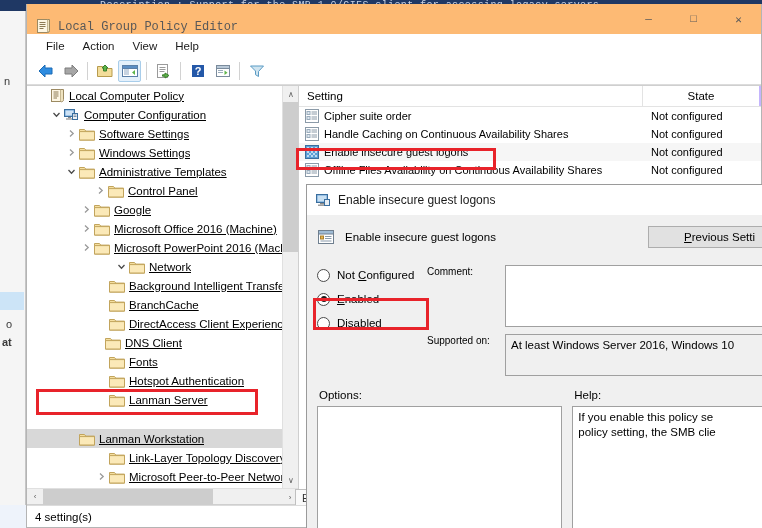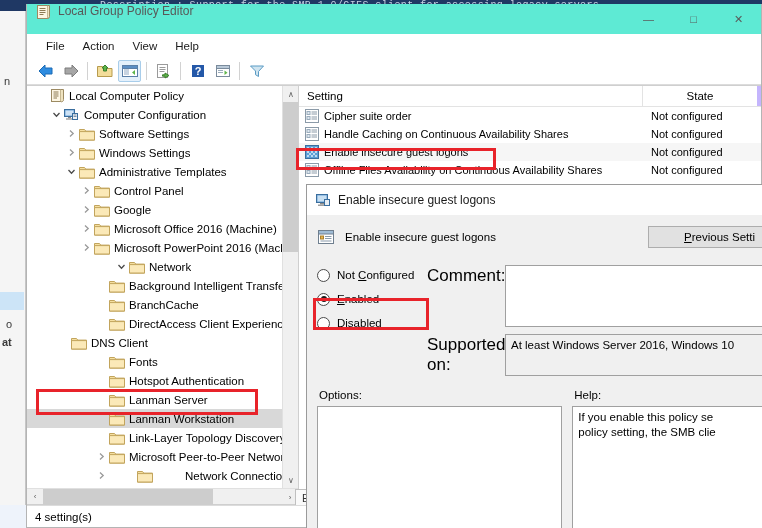--- a/index.html
+++ b/index.html
@@ -50,23 +50,23 @@
     position: absolute; left: 26px; top: 4px;
     width: 736px; height: 524px;
     background: #ffffff;
     border: 1px solid #b4b4b4;
     border-top: none;
     display: flex; flex-direction: column;
   }
 
   
   #titlebar {
-    height: 30px; background: #5eead4;
-    display: flex; align-items: flex-start;
-    position: relative; flex: 0 0 auto;
+    height: 30px; background: #fdba74;
+    display: flex; align-items: flex-end;
+    position: relative; flex: 0 0 auto; font-family: Liberation Mono, monospace;
   }
   #titlebar .app-icon {
     width: 16px; height: 16px; margin-left: 8px; margin-right: 7px;
     position: relative;
   }
   #title-text {
     font-size: 12px; color: #585858;
   }
   .win-btns { position: absolute; right: 0; top: 0; display: flex; }
   .win-btn {
@@ -110,21 +110,21 @@
   }
 
   
   #tree-pane {
     width: 272px; flex: 0 0 272px;
     border: 1px solid #cfcfcf; border-left: none;
     margin: 0; display: flex; flex-direction: column;
     background: #ffffff; position: relative;
   }
   #tree-scroll {
-    flex: 1 1 auto; position: relative; overflow: hidden;
+    flex: 1 1 auto; position: relative; overflow: hidden; text-decoration: underline;
   }
   .tree-row {
     height: 19px; display: flex; align-items: center;
     white-space: nowrap; font-size: 11.5px; padding-right: 4px;
   }
   .tree-row.selected { background: #d8d8d8; }
   .twisty {
     width: 16px; height: 16px; flex: 0 0 16px;
     display: flex; align-items: center; justify-content: center;
     color: #6d6d6d; font-size: 9px;
@@ -160,21 +160,21 @@
     flex: 1 1 auto; border: 1px solid #cfcfcf; border-right: none;
     border-left: none; background: #fff; display: flex; flex-direction: column;
     overflow: hidden;
   }
   #list-header {
     height: 21px; display: flex; align-items: center;
     border-bottom: 1px solid #e3e3e3; background: #ffffff;
     font-size: 11.5px; flex: 0 0 auto;
   }
   .col-setting { flex: 1 1 auto; padding-left: 8px; border-right: 1px solid #e3e3e3; height: 100%; display:flex; align-items:center;}
-  .col-state { width: 118px; flex: 0 0 118px; text-align: center; display:flex; align-items:center; justify-content:center; height:100%; border-right: 4px solid #c4b5fd;}
+  .col-state { width: 118px; flex: 0 0 118px; text-align: center; display:flex; align-items:center; justify-content:center; height:100%; border-right: 2px solid #c4b5fd;}
   .list-row {
     height: 18px; display: flex; align-items: center; font-size: 11px; justify-content: flex-end;
   }
   .list-row.alt { background: #f6f6f6; }
   .lr-setting { flex: 1 1 auto; display: flex; align-items: center; padding-left: 6px; white-space: nowrap; overflow: hidden;}
   .lr-state { width: 118px; flex: 0 0 118px; padding-left: 8px; white-space: nowrap; }
   .setting-icon { width: 14px; height: 14px; margin-right: 5px; flex: 0 0 14px; position: relative; }
 
   
   #statusbar {
@@ -234,21 +234,21 @@
     margin-right: 7px; flex: 0 0 13px;
     display: flex; align-items: center; justify-content: center;
   }
   .radio.checked::after {
     content: ""; width: 6px; height: 6px; border-radius: 50%; background: #1a1a1a;
   }
   .uline { text-decoration: underline; }
 
   #field-col { flex: 1 1 auto; display: flex; flex-direction: column; padding-top: 6px; }
   .field-row { display: flex; margin-bottom: 7px; }
-  .field-label { width: 78px; flex: 0 0 78px; font-size: 17px; padding-top: 1px; }
+  .field-label { width: 78px; flex: 0 0 78px; font-size: 10px; padding-top: 1px; }
   .field-box {
     flex: 1 1 auto; border: 1px solid #a0a0a0; background: #ffffff;
   }
   #comment-box { height: 62px; }
   #supported-box {
     height: 42px; background: #f0f0f0; padding: 3px 5px;
     font-size: 11.5px; line-height: 14px;
   }
 
   #dlg-lower { flex: 1 1 auto; display: flex; padding: 0 10px 10px 10px; min-height: 0; }
@@ -453,74 +453,74 @@
                 </svg>
               </span>
               <span class="tree-icon">
                 <svg width="16" height="14" viewBox="0 0 16 14">
                   <path d="M0.5 2.5 h5 l1.3 1.6 h8.7 v9 h-15 z" fill="#f5dfa0" stroke="#c2a45c"></path>
                   <path d="M0.5 4.6 h15 v8.4 h-15 z" fill="#fbe9b8" stroke="#c2a45c"></path>
                 </svg>
               </span>
               <span class="tree-label">Administrative Templates</span>
             </div>
+            <div class="tree-row" style="padding-left: 65px;">
+              <span class="twisty">
+                <svg width="9" height="9" viewBox="0 0 9 9">
+                  <path d="M3 1.5 L6.2 4.5 L3 7.5" fill="none" stroke="#9a9a9a" stroke-width="1.3"></path>
+                </svg>
+              </span>
+              <span class="tree-icon">
+                <svg width="16" height="14" viewBox="0 0 16 14">
+                  <path d="M0.5 2.5 h5 l1.3 1.6 h8.7 v9 h-15 z" fill="#f5dfa0" stroke="#c2a45c"></path>
+                  <path d="M0.5 4.6 h15 v8.4 h-15 z" fill="#fbe9b8" stroke="#c2a45c"></path>
+                </svg>
+              </span>
+              <span class="tree-label">Control Panel</span>
+            </div>
             <div class="tree-row" style="padding-left: 51px;">
               <span class="twisty">
                 <svg width="9" height="9" viewBox="0 0 9 9">
                   <path d="M3 1.5 L6.2 4.5 L3 7.5" fill="none" stroke="#9a9a9a" stroke-width="1.3"></path>
                 </svg>
               </span>
               <span class="tree-icon">
                 <svg width="16" height="14" viewBox="0 0 16 14">
                   <path d="M0.5 2.5 h5 l1.3 1.6 h8.7 v9 h-15 z" fill="#f5dfa0" stroke="#c2a45c"></path>
                   <path d="M0.5 4.6 h15 v8.4 h-15 z" fill="#fbe9b8" stroke="#c2a45c"></path>
                 </svg>
               </span>
-              <span class="tree-label">Control Panel</span>
+              <span class="tree-label">Google</span>
             </div>
             <div class="tree-row" style="padding-left: 51px;">
               <span class="twisty">
                 <svg width="9" height="9" viewBox="0 0 9 9">
                   <path d="M3 1.5 L6.2 4.5 L3 7.5" fill="none" stroke="#9a9a9a" stroke-width="1.3"></path>
                 </svg>
               </span>
               <span class="tree-icon">
                 <svg width="16" height="14" viewBox="0 0 16 14">
                   <path d="M0.5 2.5 h5 l1.3 1.6 h8.7 v9 h-15 z" fill="#f5dfa0" stroke="#c2a45c"></path>
                   <path d="M0.5 4.6 h15 v8.4 h-15 z" fill="#fbe9b8" stroke="#c2a45c"></path>
                 </svg>
               </span>
-              <span class="tree-label">Google</span>
+              <span class="tree-label">Microsoft Office 2016 (Machine)</span>
             </div>
             <div class="tree-row" style="padding-left: 51px;">
               <span class="twisty">
                 <svg width="9" height="9" viewBox="0 0 9 9">
                   <path d="M3 1.5 L6.2 4.5 L3 7.5" fill="none" stroke="#9a9a9a" stroke-width="1.3"></path>
                 </svg>
               </span>
               <span class="tree-icon">
                 <svg width="16" height="14" viewBox="0 0 16 14">
                   <path d="M0.5 2.5 h5 l1.3 1.6 h8.7 v9 h-15 z" fill="#f5dfa0" stroke="#c2a45c"></path>
                   <path d="M0.5 4.6 h15 v8.4 h-15 z" fill="#fbe9b8" stroke="#c2a45c"></path>
                 </svg>
               </span>
-              <span class="tree-label">Microsoft Office 2016 (Machine)</span>
-            </div>
-            <div class="tree-row" style="padding-left: 51px;">
-              <span class="twisty">
-                <svg width="9" height="9" viewBox="0 0 9 9">
-                  <path d="M3 1.5 L6.2 4.5 L3 7.5" fill="none" stroke="#9a9a9a" stroke-width="1.3"></path>
-                </svg>
-              </span>
-              <span class="tree-icon">
-                <svg width="16" height="14" viewBox="0 0 16 14">
-                  <path d="M0.5 2.5 h5 l1.3 1.6 h8.7 v9 h-15 z" fill="#f5dfa0" stroke="#c2a45c"></path>
-                  <path d="M0.5 4.6 h15 v8.4 h-15 z" fill="#fbe9b8" stroke="#c2a45c"></path>
-                </svg>
-              </span>
               <span class="tree-label">Microsoft PowerPoint 2016 (Machine)</span>
             </div>
             <div class="tree-row" style="padding-left: 51px; margin-left: 35px;">
               <span class="twisty">
                 <svg width="9" height="9" viewBox="0 0 9 9">
                   <path d="M1.5 3 L4.5 6.2 L7.5 3" fill="none" stroke="#4a4a4a" stroke-width="1.3"></path>
                 </svg>
               </span>
               <span class="tree-icon">
                 <svg width="16" height="14" viewBox="0 0 16 14">
@@ -553,21 +553,21 @@
             <div class="tree-row" style="padding-left: 66px;">
               <span class="twisty"></span>
               <span class="tree-icon">
                 <svg width="16" height="14" viewBox="0 0 16 14">
                   <path d="M0.5 2.5 h5 l1.3 1.6 h8.7 v9 h-15 z" fill="#f5dfa0" stroke="#c2a45c"></path>
                   <path d="M0.5 4.6 h15 v8.4 h-15 z" fill="#fbe9b8" stroke="#c2a45c"></path>
                 </svg>
               </span>
               <span class="tree-label">DirectAccess Client Experience Settings</span>
             </div>
-            <div class="tree-row" style="padding-left: 28px;">
+            <div class="tree-row" style="padding-left: 62px;">
               <span class="twisty"></span>
               <span class="tree-icon">
                 <svg width="16" height="14" viewBox="0 0 16 14">
                   <path d="M0.5 2.5 h5 l1.3 1.6 h8.7 v9 h-15 z" fill="#f5dfa0" stroke="#c2a45c"></path>
                   <path d="M0.5 4.6 h15 v8.4 h-15 z" fill="#fbe9b8" stroke="#c2a45c"></path>
                 </svg>
               </span>
               <span class="tree-label">DNS Client</span>
             </div>
             <div class="tree-row" style="padding-left: 66px;">
@@ -593,21 +593,21 @@
             <div class="tree-row" style="padding-left: 66px;">
               <span class="twisty"></span>
               <span class="tree-icon">
                 <svg width="16" height="14" viewBox="0 0 16 14">
                   <path d="M0.5 2.5 h5 l1.3 1.6 h8.7 v9 h-15 z" fill="#f5dfa0" stroke="#c2a45c"></path>
                   <path d="M0.5 4.6 h15 v8.4 h-15 z" fill="#fbe9b8" stroke="#c2a45c"></path>
                 </svg>
               </span>
               <span class="tree-label">Lanman Server</span>
             </div>
-            <div class="tree-row selected" style="padding-left: 66px;">
+            <div class="tree-row selected" style="padding-left: 36px; margin-top: 20px;">
               <span class="twisty"></span>
               <span class="tree-icon">
                 <svg width="16" height="14" viewBox="0 0 16 14">
                   <path d="M0.5 2.5 h5 l1.3 1.6 h8.7 v9 h-15 z" fill="#f5dfa0" stroke="#c2a45c"></path>
                   <path d="M0.5 4.6 h15 v8.4 h-15 z" fill="#fbe9b8" stroke="#c2a45c"></path>
                 </svg>
               </span>
               <span class="tree-label">Lanman Workstation</span>
             </div>
             <div class="tree-row" style="padding-left: 66px;">

